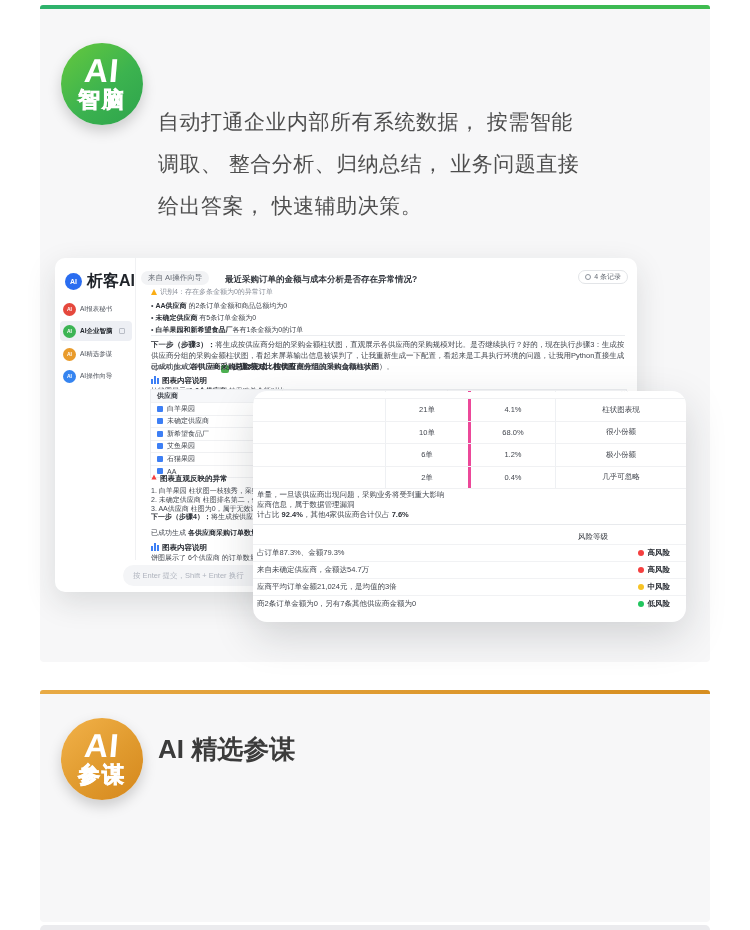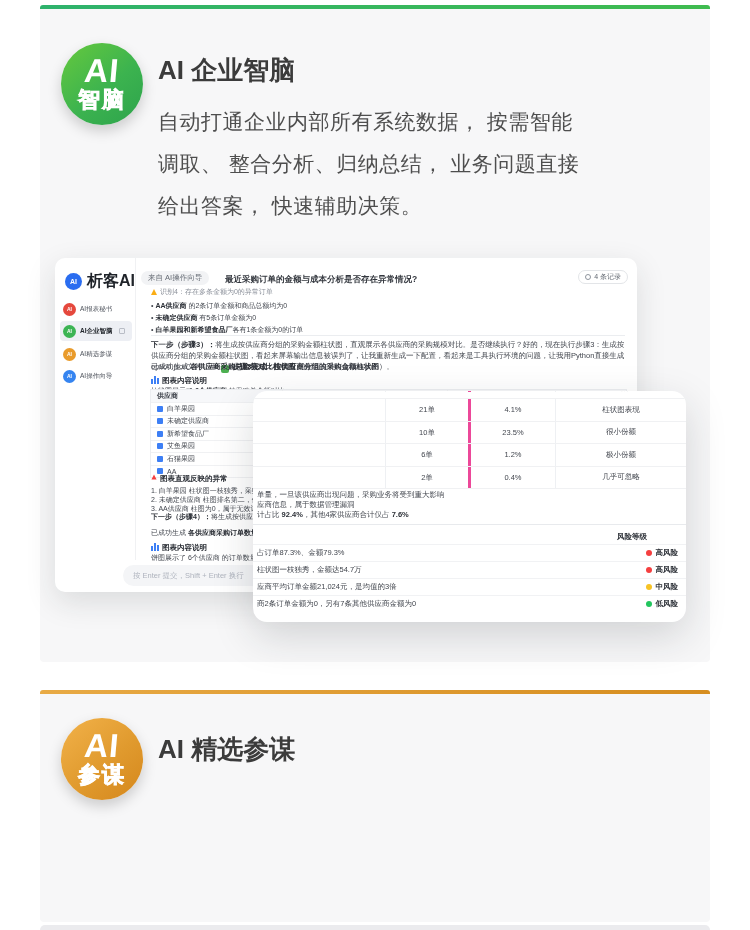--- a/index.html
+++ b/index.html
@@ -118,41 +118,40 @@
          line-height:22.5px; }
   .oc4 { flex:1; text-align:center; line-height:22.5px; }
   .obullet { position:absolute; left:4px; right:4px; font-size:7.5px; color:#42464e;
              white-space:nowrap; overflow:hidden; }
   .ob1 { top:99px; } .ob2 { top:109px; } .ob3 { top:119px; }
   .odivider { position:absolute; left:0; right:0; top:133px; border-top:1px solid #e8eaed; }
   .risk-table { position:absolute; left:0; right:0; top:139px; }
   .rrow { display:flex; height:17px; align-items:center; border-top:1px solid #f1f2f4; font-size:7.5px; }
   .rrow.rhead { height:14px; border-top:none; }
   .rtext { flex:1; padding-left:4px; color:#42464e; white-space:nowrap; overflow:hidden; }
-  .rhead-col { width:112px; font-weight:700; color:#2b2f36; padding-left:4px;text-align:center; }
+  .rhead-col { width:112px; font-weight:400; color:#2b2f36; padding-left:4px; }
   .rbadge { width:112px; display:flex; align-items:center; justify-content:flex-end;
-            padding-right:8px; gap:4px; font-weight:700; color:#2b2f36; }
+            padding-right:16px; gap:4px; font-weight:700; color:#2b2f36; }
   .dot { width:6px; height:6px; border-radius:50%; flex:none; }
 
   .nextstrip { position:absolute; left:40px; top:925px; width:670px; height:5px; background:#ebebee;
                border-radius:6px 6px 0 0; }
   b { font-weight:700; color:#2b2f36; }
 </style>
 </head>
 <body>
 
 <div class="stage">
 
   <section class="card card1">
     <div class="accent accent-green"></div>
     <div class="biglogo logo-green">
       <div class="logo-ai">AI</div>
       <div class="logo-badge">智脑</div>
     </div>
-    <h1 class="card-title">AI 企业智脑</h1>
     <div class="card-body">
       <div>自动打通企业内部所有系统数据， 按需智能</div>
       <div>调取、 整合分析、归纳总结， 业务问题直接</div>
       <div>给出答案， 快速辅助决策。</div>
     </div>
   </section>
 
   <div class="app">
     <div class="side">
       <div class="brand">
@@ -301,21 +300,21 @@
     </div>
     <div class="orow">
       <div class="oc1"></div>
       <div class="oc2">21单</div>
       <div class="oc3">4.1%</div>
       <div class="oc4">柱状图表现</div>
     </div>
     <div class="orow">
       <div class="oc1"></div>
       <div class="oc2">10单</div>
-      <div class="oc3">23.5%</div>
+      <div class="oc3">68.0%</div>
       <div class="oc4">很小份额</div>
     </div>
     <div class="orow">
       <div class="oc1"></div>
       <div class="oc2">6单</div>
       <div class="oc3">1.2%</div>
       <div class="oc4">极小份额</div>
     </div>
     <div class="orow">
       <div class="oc1"></div>
@@ -337,21 +336,21 @@
         <div class="rhead-col">风险等级</div>
       </div>
       <div class="rrow">
         <div class="rtext">占订单87.3%、金额79.3%</div>
         <div class="rbadge">
           <span class="dot" style="background-color: rgb(245, 63, 63);"></span>
           <span>高风险</span>
         </div>
       </div>
       <div class="rrow">
-        <div class="rtext">柱状图一枝独秀，金额达54.7万</div>
+        <div class="rtext">来自未确定供应商，金额达54.7万</div>
         <div class="rbadge">
           <span class="dot" style="background-color: rgb(245, 63, 63);"></span>
           <span>高风险</span>
         </div>
       </div>
       <div class="rrow">
         <div class="rtext">应商平均订单金额21,024元，是均值的3倍</div>
         <div class="rbadge">
           <span class="dot" style="background-color: rgb(247, 195, 37);"></span>
           <span>中风险</span>

